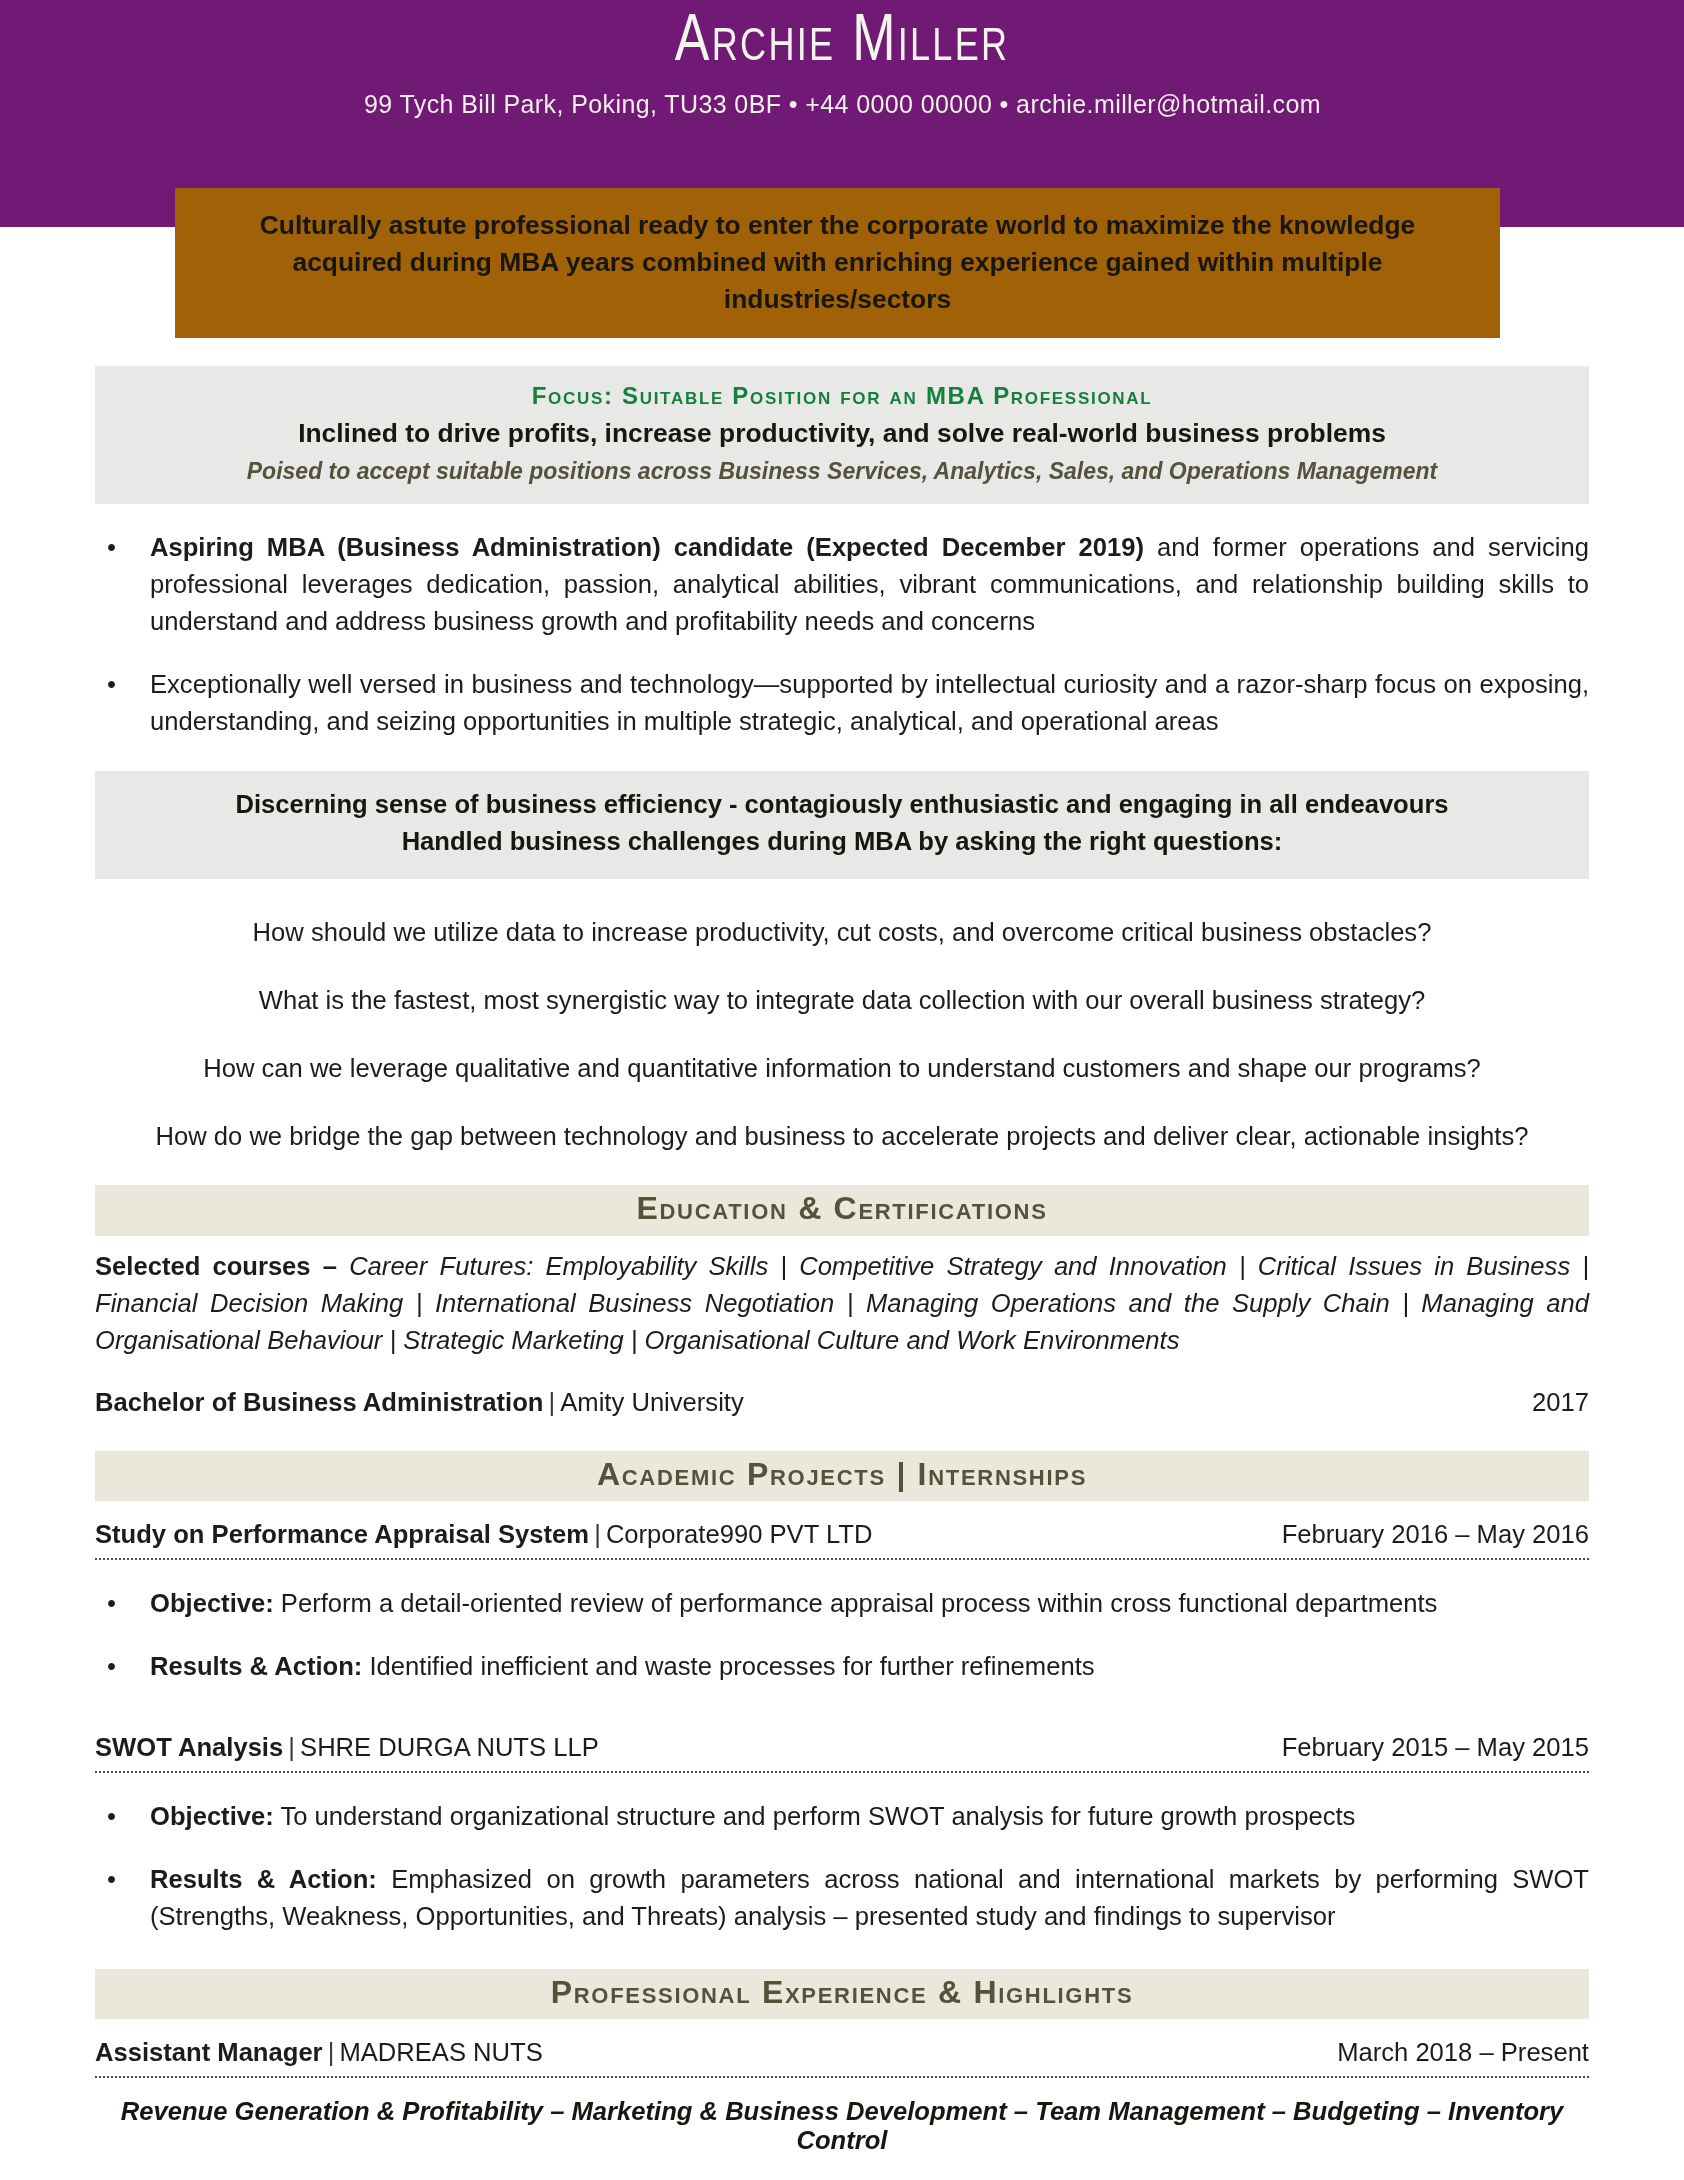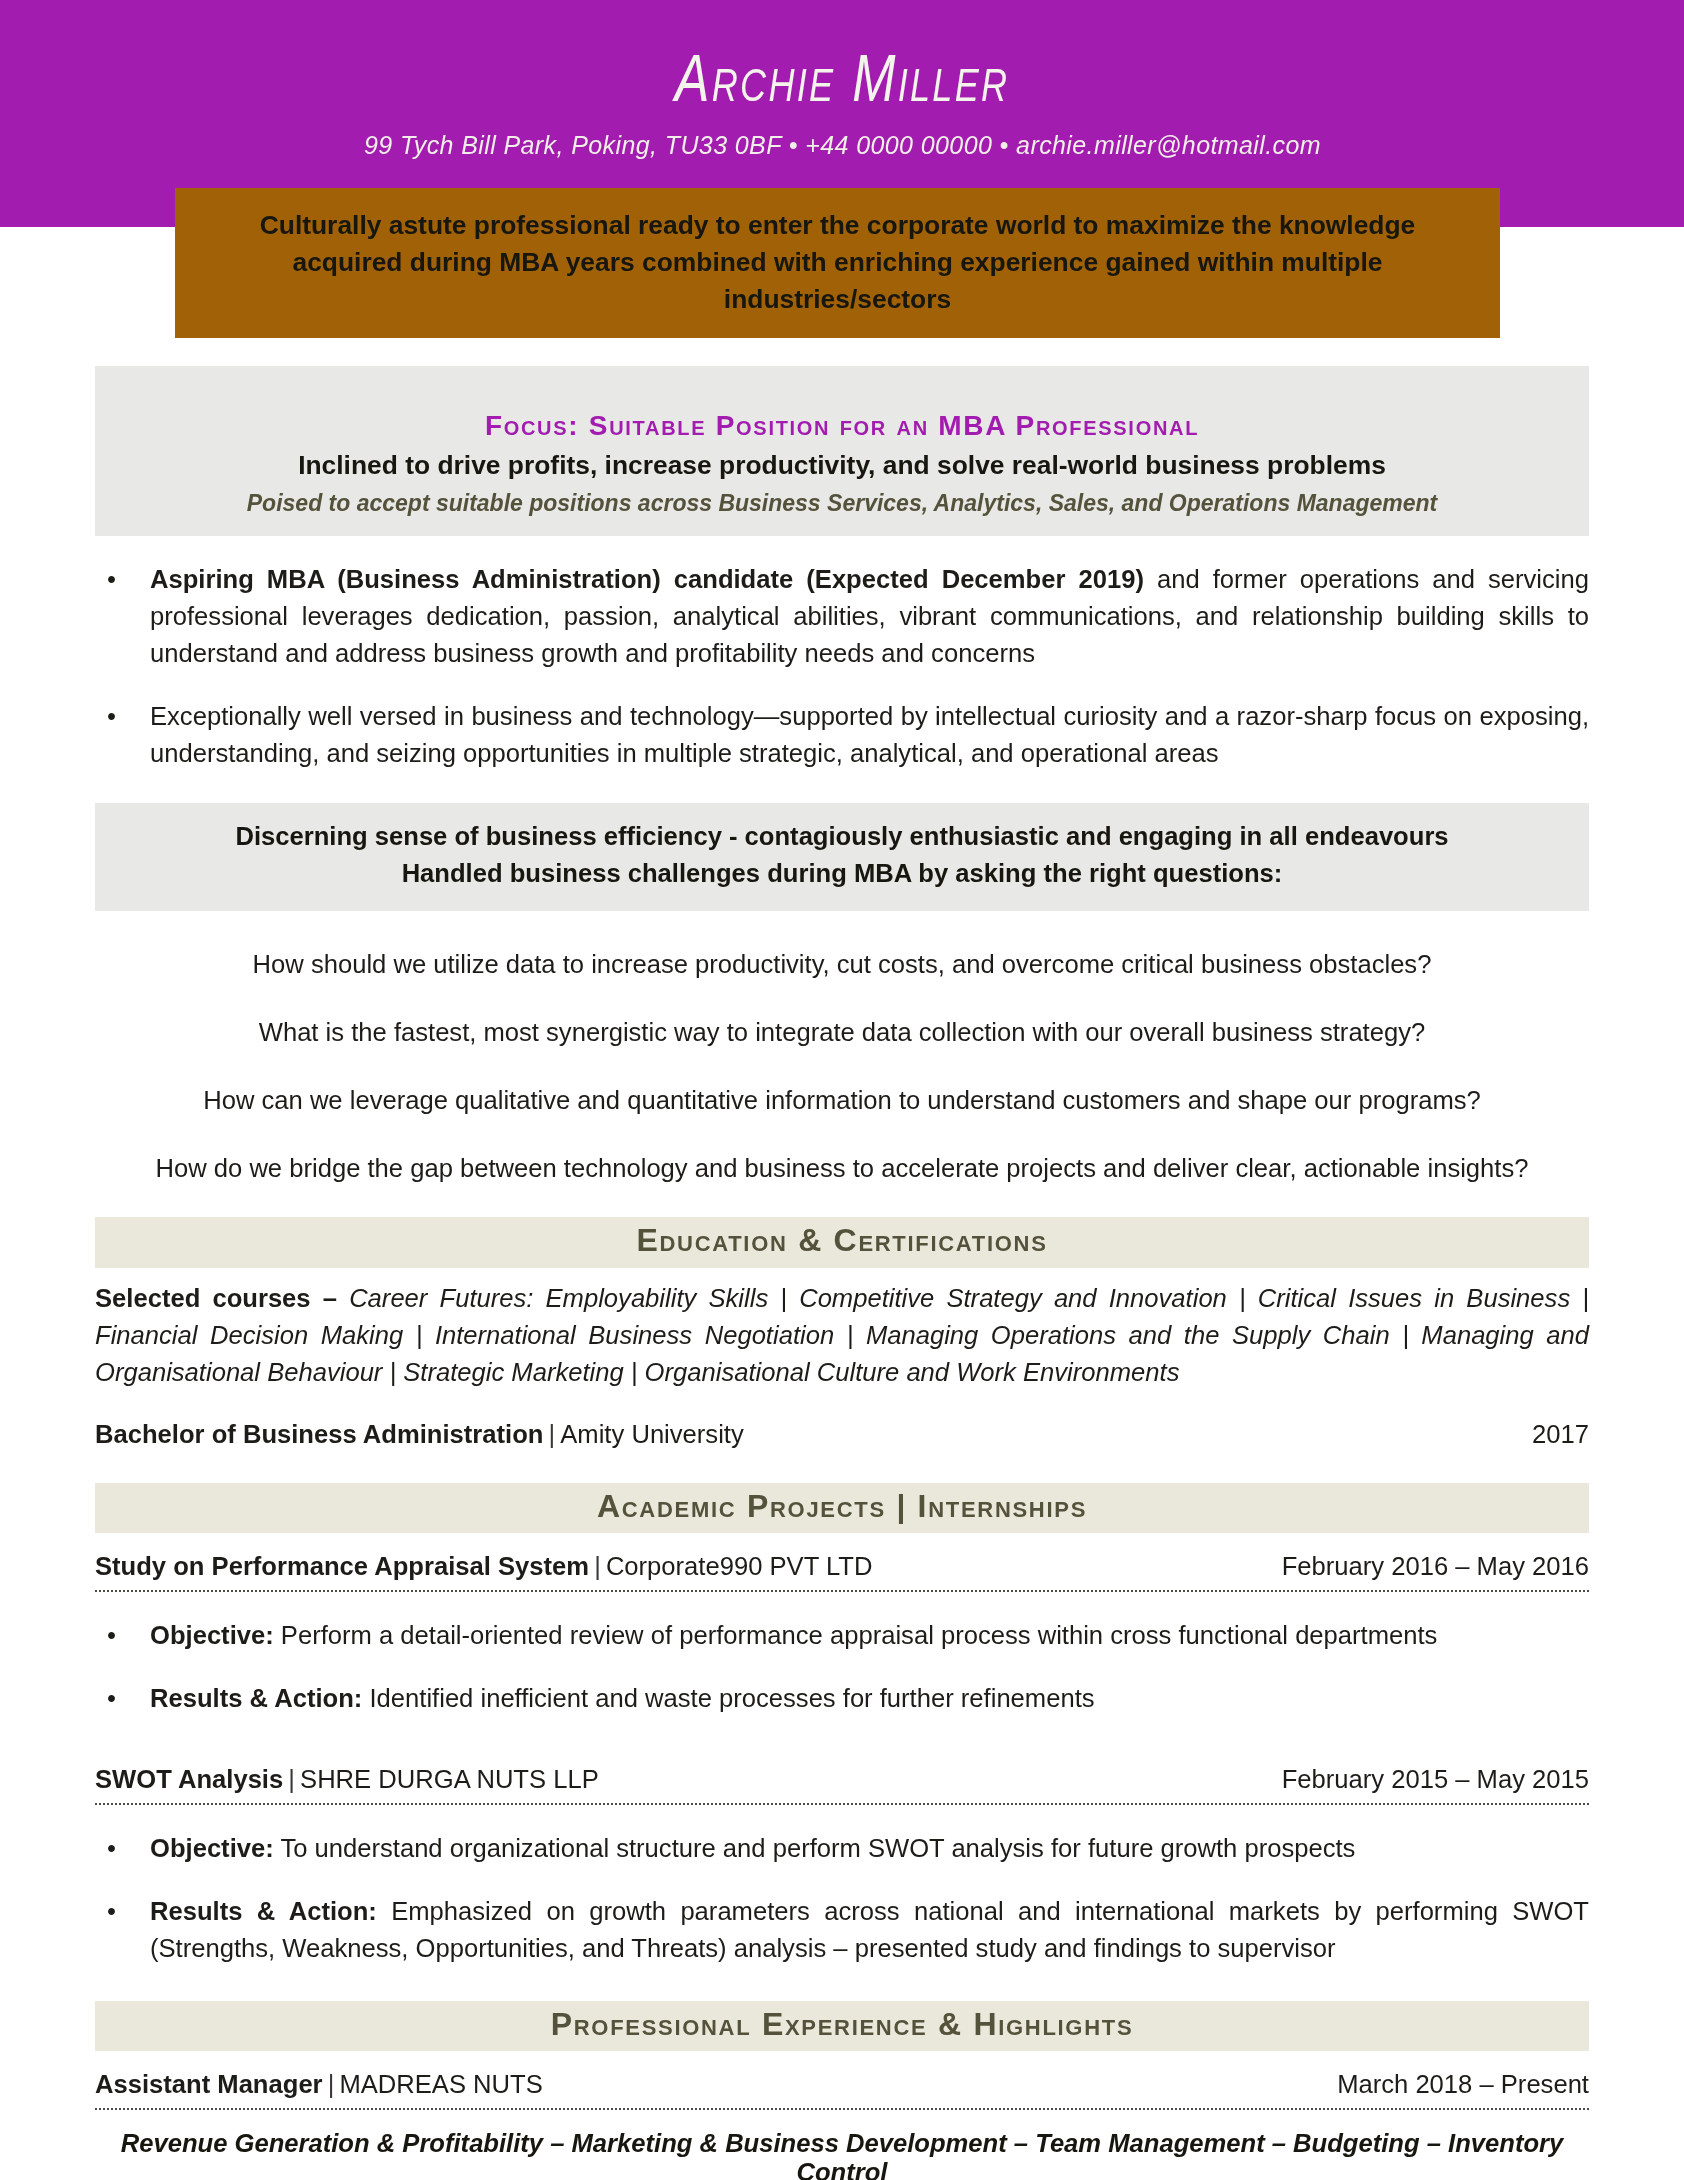--- a/index.html
+++ b/index.html
@@ -8,26 +8,24 @@
     height: 2181px;
     background: #ffffff;
     font-family: "Liberation Sans", sans-serif;
     color: #1d1c18;
     overflow: hidden;
     position: relative;
   }
 
   
   .top-band {
-    background: #a21caf;
+    background: #701a75;
     height: 227px;
     width: 100%;
     text-align: center;
-    padding-top: 41px;
-    font-style: italic;
   }
   .name {
     color: #f4f3ec;
     font-size: 59px;
     font-variant: small-caps;
     font-weight: 400;
     letter-spacing: 2.6px;
     display: inline-block;
     transform: scaleX(0.88) scaleY(1.12);
     transform-origin: center top;
@@ -71,25 +69,24 @@
     font-weight: bold;
     font-size: 32px;
     color: #55523c;
     letter-spacing: 1.7px;
   }
 
   .focus-box { margin-top: 28px; }
   .focus-title {
     font-variant: small-caps;
     font-weight: bold;
-    font-size: 28px;
-    color: #a21caf;
+    font-size: 24px;
+    color: #15803d;
     letter-spacing: 1.7px;
     margin-bottom: 8.5px;
-    margin-top: 28px;
   }
   .focus-line2 { font-weight: bold; font-size: 26.4px; color: #17160f; margin-bottom: 8.5px; }
   .focus-line3 { font-weight: bold; font-style: italic; font-size: 23px; color: #55523b; }
 
   
   .bullet-item {
     display: flex;
     margin-top: 25.6px;
     font-size: 25.6px;
     line-height: 37px;

